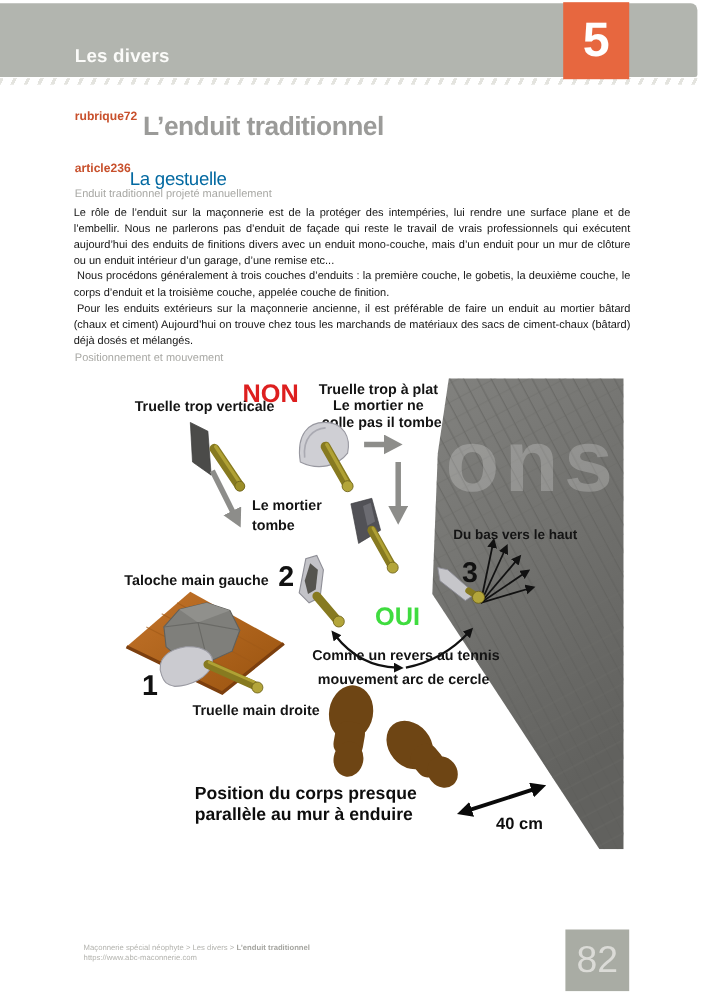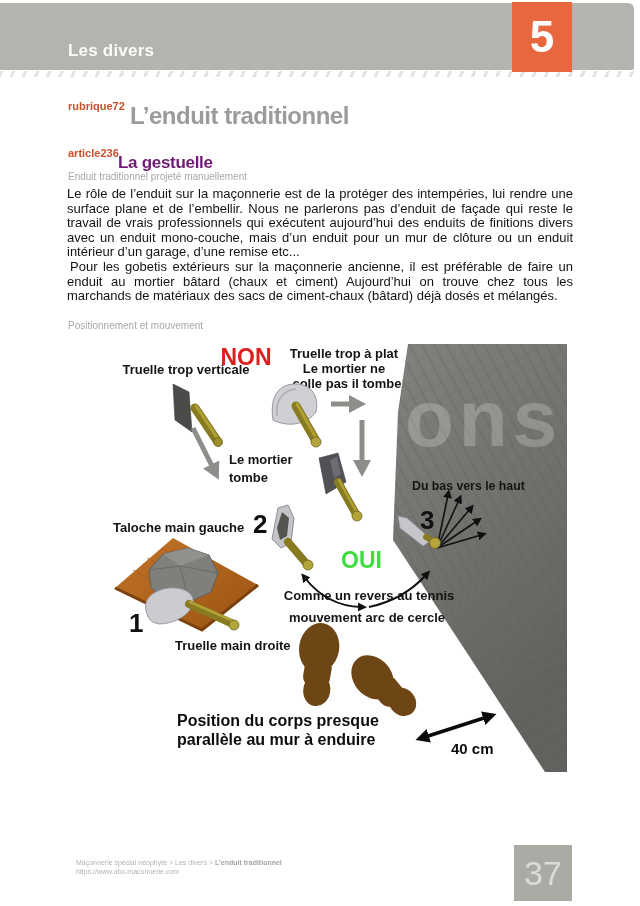--- a/index.html
+++ b/index.html
@@ -17,29 +17,29 @@
   .chapter-box { position:absolute; left:512px; top:2px; width:60px; height:70px;
           background:#e7673f; display:flex; align-items:center; justify-content:center; }
   .chapter-num { color:#ffffff; font-size:44px; font-weight:bold; line-height:1; }
 
   
   .kicker { position:absolute; color:#c8502c; font-size:11px; font-weight:bold; }
   #rubrique-id { left:68px; top:100px; }
   #article-id  { left:68px; top:147px;text-align:center; }
   .h1 { position:absolute; left:130px; top:86px; font-size:24px; font-weight:bold;
         color:#9b9b99; letter-spacing:-.5px; }
-  .h2 { position:absolute; left:118px; top:139px; font-size:17px; font-weight:bold;
-        color:#701a75; letter-spacing:-.3px; }
+  .h2 { position:absolute; left:118px; top:139px; font-size:17px; font-weight:normal;
+        color:#0369a1; letter-spacing:-.3px; }
   .subhead { position:absolute; left:68px; font-size:10px; font-weight:normal; color:#a8a8a4; }
   #subhead-1 { top:171px; }
   #subhead-2 { top:320px; }
 
   
   .bodytext { position:absolute; left:67px; top:187px; width:506px;
-        font-size:13px; line-height:14.6px; color:#141414; text-align:justify; }
+        font-size:10px; line-height:14.6px; color:#141414; text-align:justify; }
   .bodytext p { margin:0; }
   .bodytext p.indent { text-indent:3px; }
 
   
   .illustration { position:absolute; left:85px; top:342px; width:482px; height:430px; }
   .ill-label   { font:bold 13px "Liberation Sans", sans-serif; fill:#141414; }
   .ill-label-sm{ font:bold 12.3px "Liberation Sans", sans-serif; fill:#141414; }
   .ill-big     { font:bold 16px "Liberation Sans", sans-serif; fill:#0d0d0d; }
   .ill-num     { font:bold 26px "Liberation Sans", sans-serif; fill:#111; }
   .ill-non     { font:bold 23px "Liberation Sans", sans-serif; fill:#dd1f1f; }
@@ -71,21 +71,22 @@
 
   <span class="kicker" id="rubrique-id">rubrique72</span>
   <h1 class="h1">L’enduit traditionnel</h1>
   <span class="kicker" id="article-id">article236</span>
   <h2 class="h2">La gestuelle</h2>
 
   <div class="subhead" id="subhead-1">Enduit traditionnel projeté manuellement</div>
 
   <div class="bodytext">
     <p>Le rôle de l’enduit sur la maçonnerie est de la protéger des intempéries, lui rendre une surface plane et de l’embellir. Nous ne parlerons pas d’enduit de façade qui reste le travail de vrais professionnels qui exécutent aujourd’hui des enduits de finitions divers avec un enduit mono-couche, mais d’un enduit pour un mur de clôture ou un enduit intérieur d’un garage, d’une remise etc...</p>
-    <p class="indent">Pour les gobetis extérieurs sur la maçonnerie ancienne, il est préférable de faire un enduit au mortier bâtard (chaux et ciment) Aujourd’hui on trouve chez tous les marchands de matériaux des sacs de ciment-chaux (bâtard) déjà dosés et mélangés.</p>
+    <p class="indent">Nous procédons généralement à trois couches d’enduits : la première couche, le gobetis, la deuxième couche, le corps d’enduit et la troisième couche, appelée couche de finition.</p>
+    <p class="indent">Pour les enduits extérieurs sur la maçonnerie ancienne, il est préférable de faire un enduit au mortier bâtard (chaux et ciment) Aujourd’hui on trouve chez tous les marchands de matériaux des sacs de ciment-chaux (bâtard) déjà dosés et mélangés.</p>
   </div>
 
   <div class="subhead" id="subhead-2">Positionnement et mouvement</div>
 
   <svg class="illustration" viewBox="0 0 482 430">
     <defs>
       <linearGradient id="wallgrad" x1="0" y1="0" x2="0.4" y2="1">
         <stop offset="0" stop-color="#82827f"></stop>
           <stop offset="1" stop-color="#61615e"></stop>
       </linearGradient>
@@ -214,16 +215,16 @@
     <text class="ill-dim" x="366" y="412">40 cm</text>
   </svg>
 
   <div class="breadcrumb">
     <div>
       <span>Maçonnerie spécial néophyte &gt; Les divers &gt; </span><b>L’enduit traditionnel</b>
     </div>
     <div>https://www.abc-maconnerie.com</div>
   </div>
   <div class="pagenum-box">
-    <span class="pagenum">37</span>
+    <span class="pagenum">82</span>
   </div>
 
 </div>
 
 </body></html>

